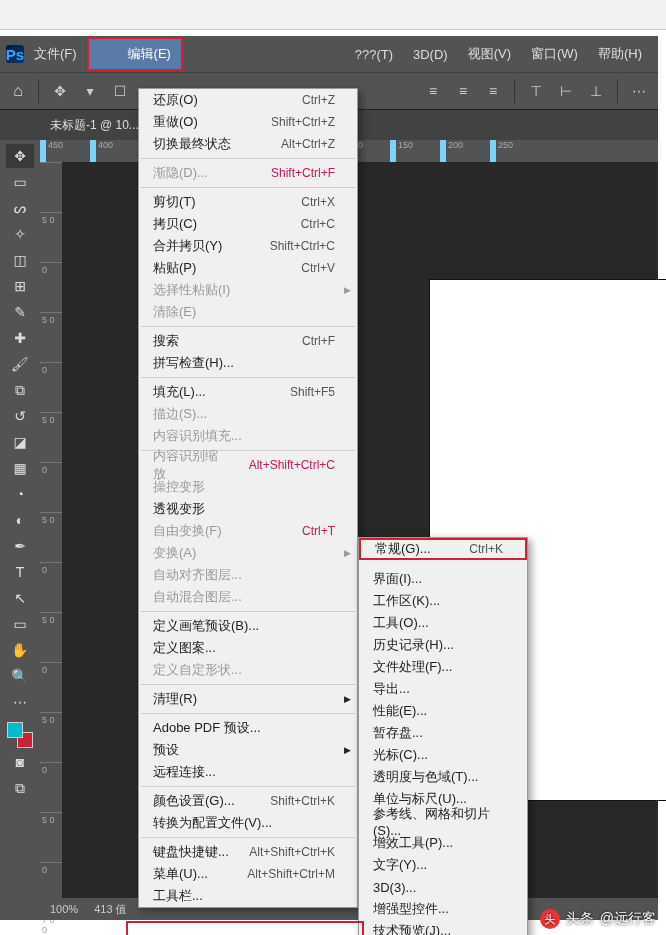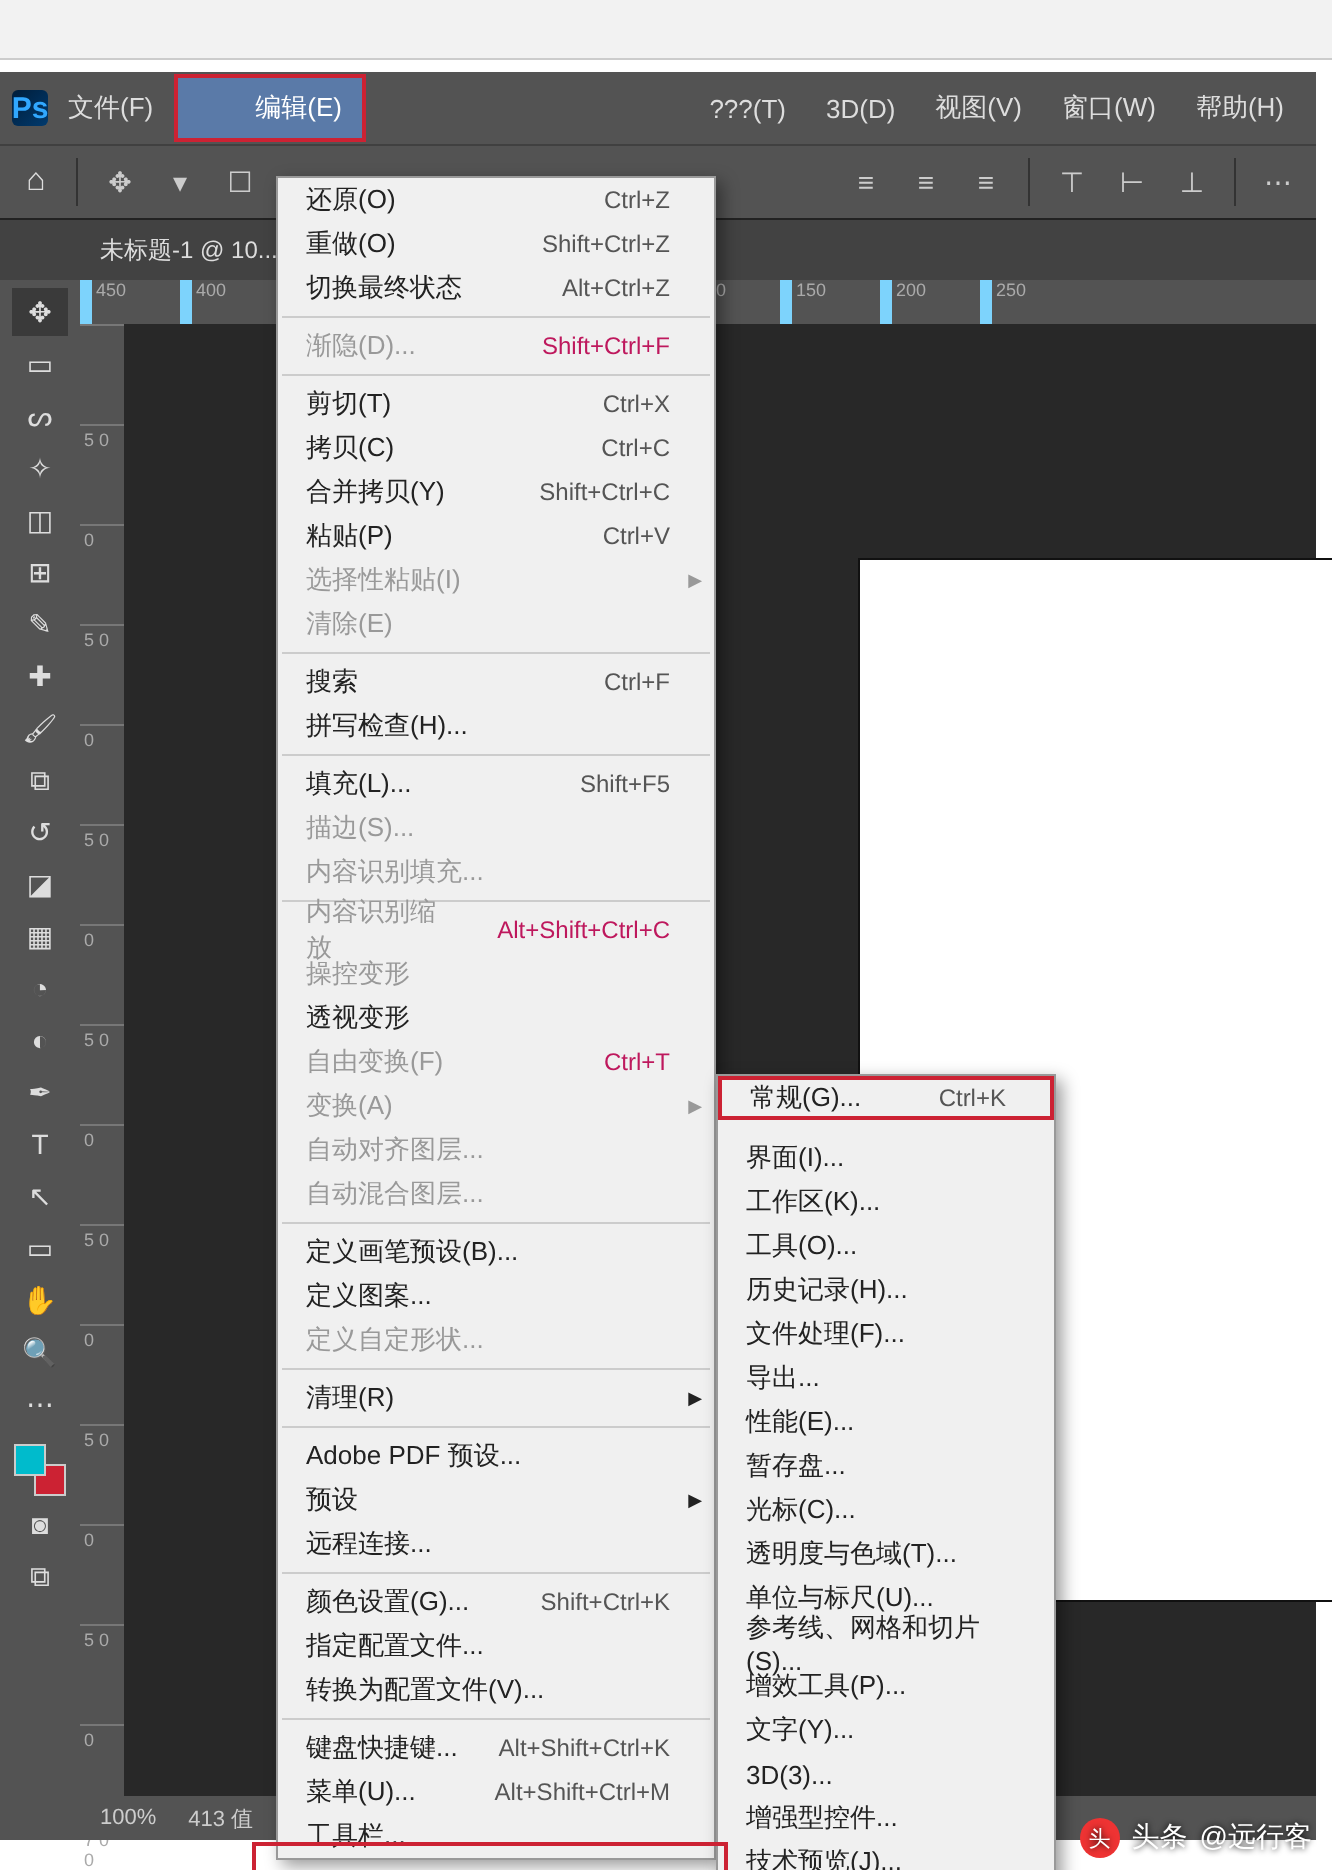--- a/index.html
+++ b/index.html
@@ -279,23 +279,20 @@
     </div>
     <div class="dd-row">
       <span>远程连接...</span>
     </div>
     <div class="dd-sep"></div>
     <div class="dd-row">
       <span>颜色设置(G)...</span>
       <span class="hot">Shift+Ctrl+K</span>
     </div>
     <div class="dd-row">
-      <span>指定配置文件...</span>
-    </div>
-    <div class="dd-row">
       <span>转换为配置文件(V)...</span>
     </div>
     <div class="dd-sep"></div>
     <div class="dd-row">
       <span>键盘快捷键...</span>
       <span class="hot">Alt+Shift+Ctrl+K</span>
     </div>
     <div class="dd-row">
       <span>菜单(U)...</span>
       <span class="hot">Alt+Shift+Ctrl+M</span>

